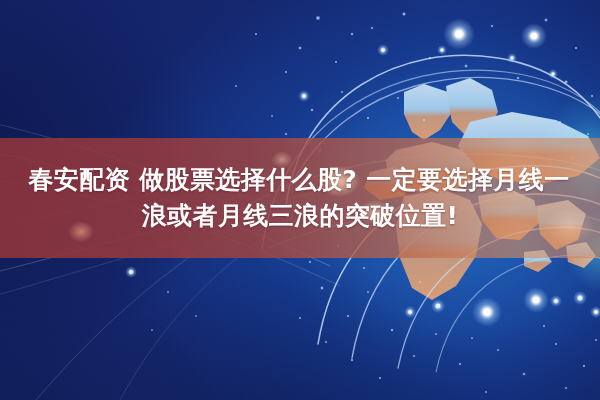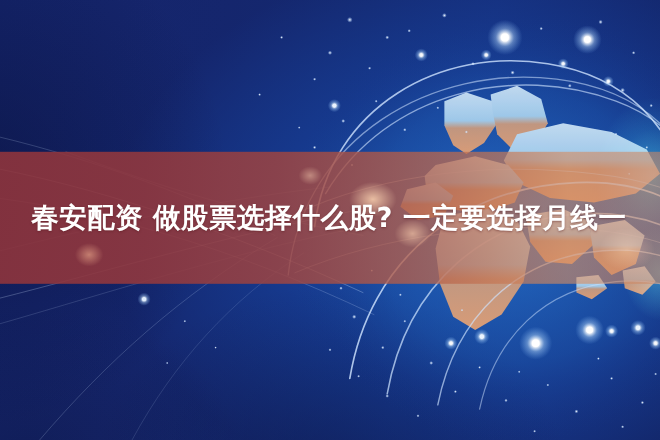--- a/index.html
+++ b/index.html
@@ -256,15 +256,16 @@
     </g>
   </svg>
 
   <div class="layer" id="bg-rim"></div>
 
   <div id="band"></div>
   <div id="band-glow"></div>
 
   <div id="headline">
     <div class="hl-line" id="hl-1">春安配资 做股票选择什么股? 一定要选择月线一</div>
+    <div class="hl-line" id="hl-2">浪或者月线三浪的突破位置!</div>
   </div>
 
 </div>
 
 </body></html>

